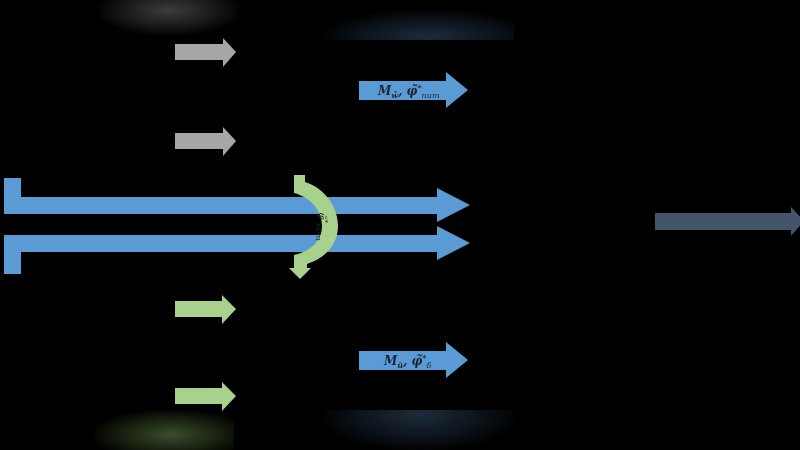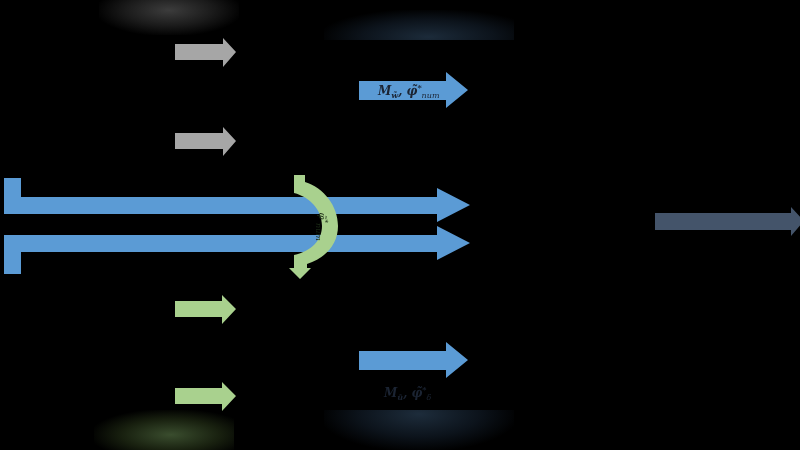--- a/index.html
+++ b/index.html
@@ -41,20 +41,20 @@
          C334,244 322,258 303,264
          L303,268 L307,268 L296,279 L285,268 L290,268 L290,255
          C308,251 318,240 318,226
          C318,210 306,197 290,193 Z"></path>
   </svg>
 
   <div class="lbl" style="left:374px;top:83px;">
     <span>M</span><sub>w̃</sub><span>, </span><span>φ̃</span><sup>*</sup><sub style="font-weight:normal">num</sub>
   </div>
 
-  <div class="lbl" style="left:380px;top:353px;margin-top:32px;">
+  <div class="lbl" style="left:380px;top:353px;">
     <span>M</span><sub>ũ</sub><span>, </span><span>φ̃</span><sup>*</sup><sub style="font-weight:normal">δ</sub>
   </div>
 
   <div class="curve-lbl" style="left:303px;top:219px;">
     <span>φ̃</span><sup style="font-size:7px">*</sup><sub style="font-size:8px">num</sub>
   </div>
 </div>
 
 </body></html>

